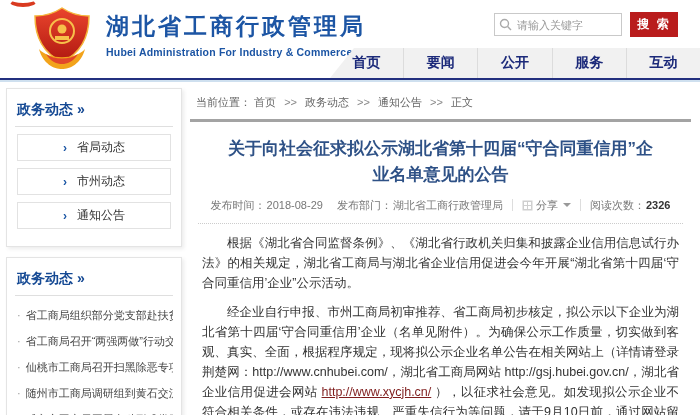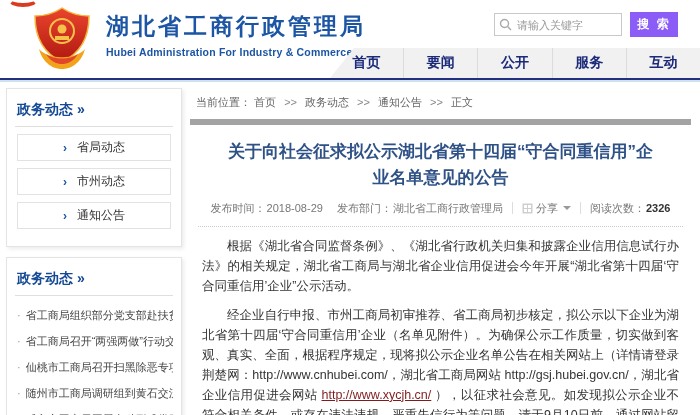--- a/index.html
+++ b/index.html
@@ -32,21 +32,21 @@
   .search-box { position: relative; }
   .search-box input {
     width: 128px; height: 23px; border: 1px solid #c9c9c9; background: #fff;
     padding: 0 4px 0 22px; font-size: 11px; color: #333; outline: none;
     font-family: "Liberation Sans", "DejaVu Sans", sans-serif;
   }
   .search-box input::placeholder { color: #999; }
   .search-icon { position: absolute; left: 5px; top: 5px; width: 13px; height: 13px; }
   .search-btn {
     height: 25px; width: 48px; margin-left: 8px; border: 0;
-    background: #8b5cf6; color: #fff; font-size: 12px; font-weight: bold;
+    background: #b91c1c; color: #fff; font-size: 12px; font-weight: bold;
     letter-spacing: 2px; cursor: pointer;
     font-family: "Liberation Sans", "DejaVu Sans", sans-serif;
   }
 
   .main-nav {
     position: absolute; right: 0; bottom: 4px; width: 370px; height: 30px;
     background: #f1f1f1; display: flex;
     clip-path: polygon(24px 0, 100% 0, 100% 100%, 0 100%);
   }
   .nav-item {
@@ -78,21 +78,21 @@
   .recommend-list { list-style: none; }
   .recommend-list li {
     font-size: 11px; color: #444; line-height: 26px; white-space: nowrap;
     overflow: hidden; cursor: pointer; padding-left: 2px;
   }
   .recommend-list .dot { color: #999; margin-right: 5px; }
 
   .article { flex: 1; min-width: 0; padding-left: 8px; }
   .breadcrumb {
     font-size: 11px; color: #666; padding: 7px 6px 9px 6px;
-    border-bottom: 6px solid #a3a3a3;
+    border-bottom: 3px solid #a3a3a3;
   }
   .breadcrumb .crumb { color: #666; cursor: pointer; }
   .breadcrumb .bc-sep { color: #888; margin: 0 5px; }
   .article-title {
     margin: 14px 30px 9px 30px; text-align: center;
     color: #2e5186; font-size: 17px; font-weight: bold; line-height: 1.55;
   }
   .meta-row {
     display: flex; justify-content: center; align-items: center;
     font-size: 11px; color: #777; margin-top: 4px;

